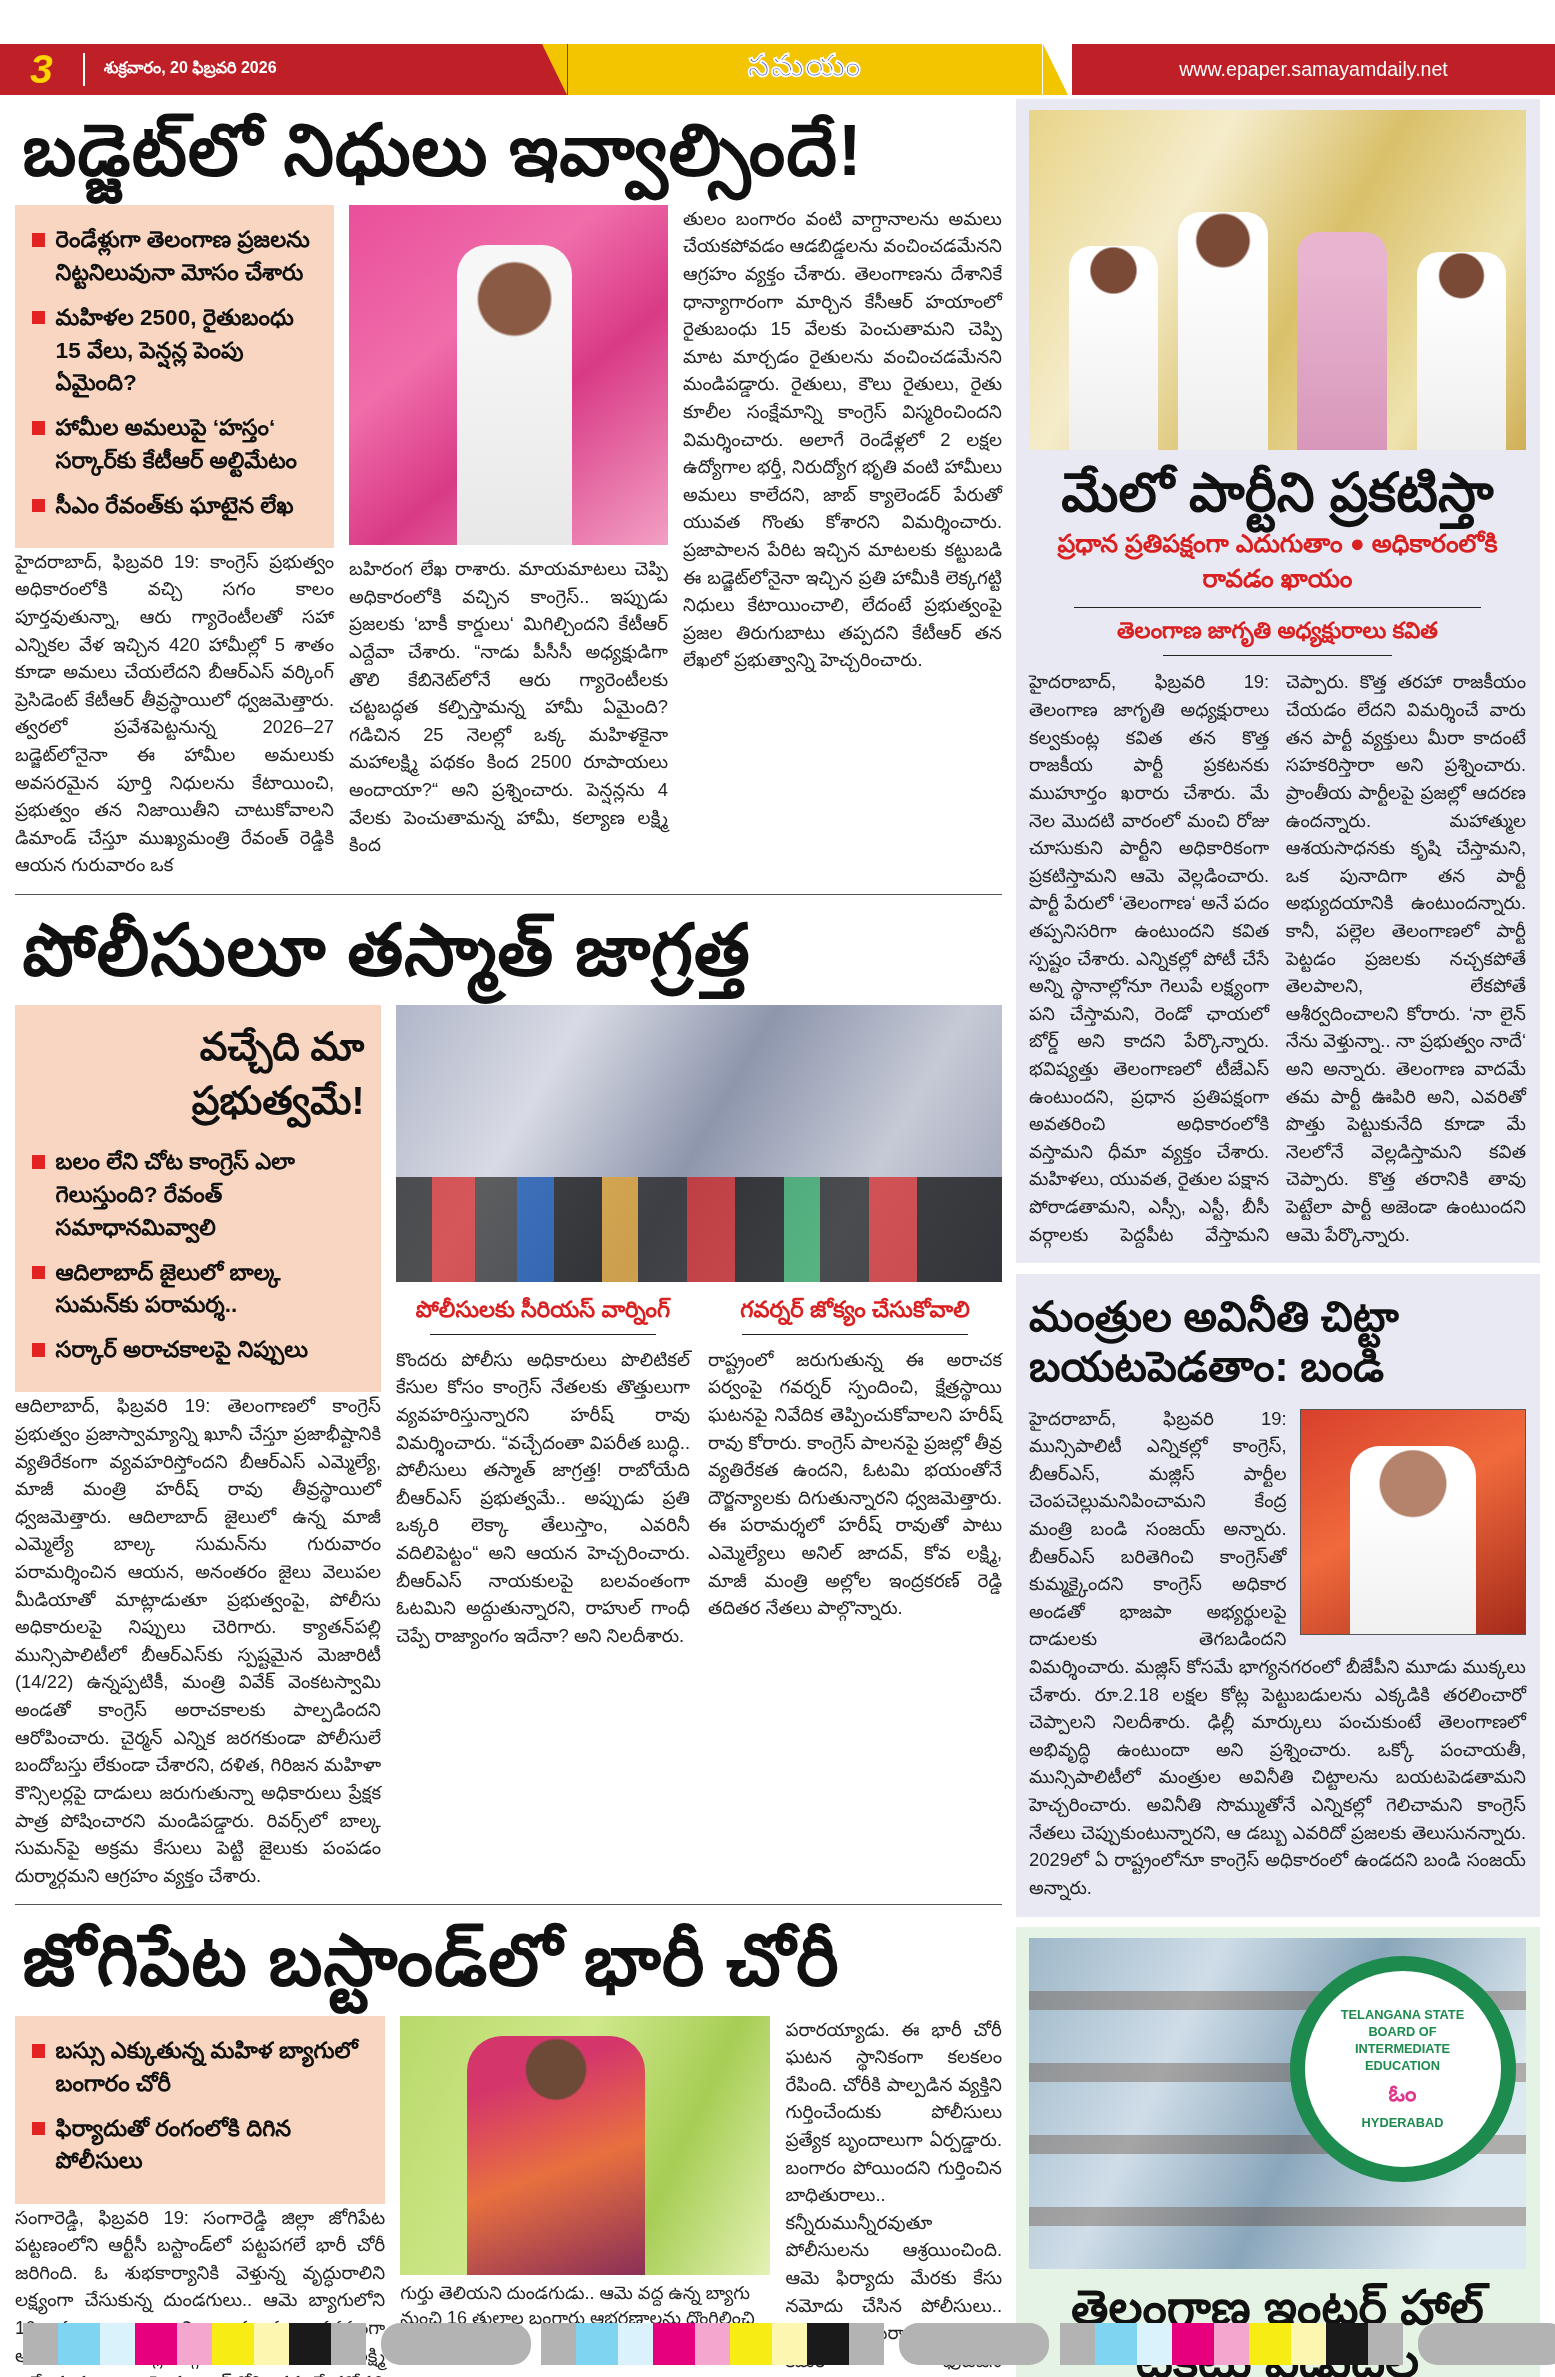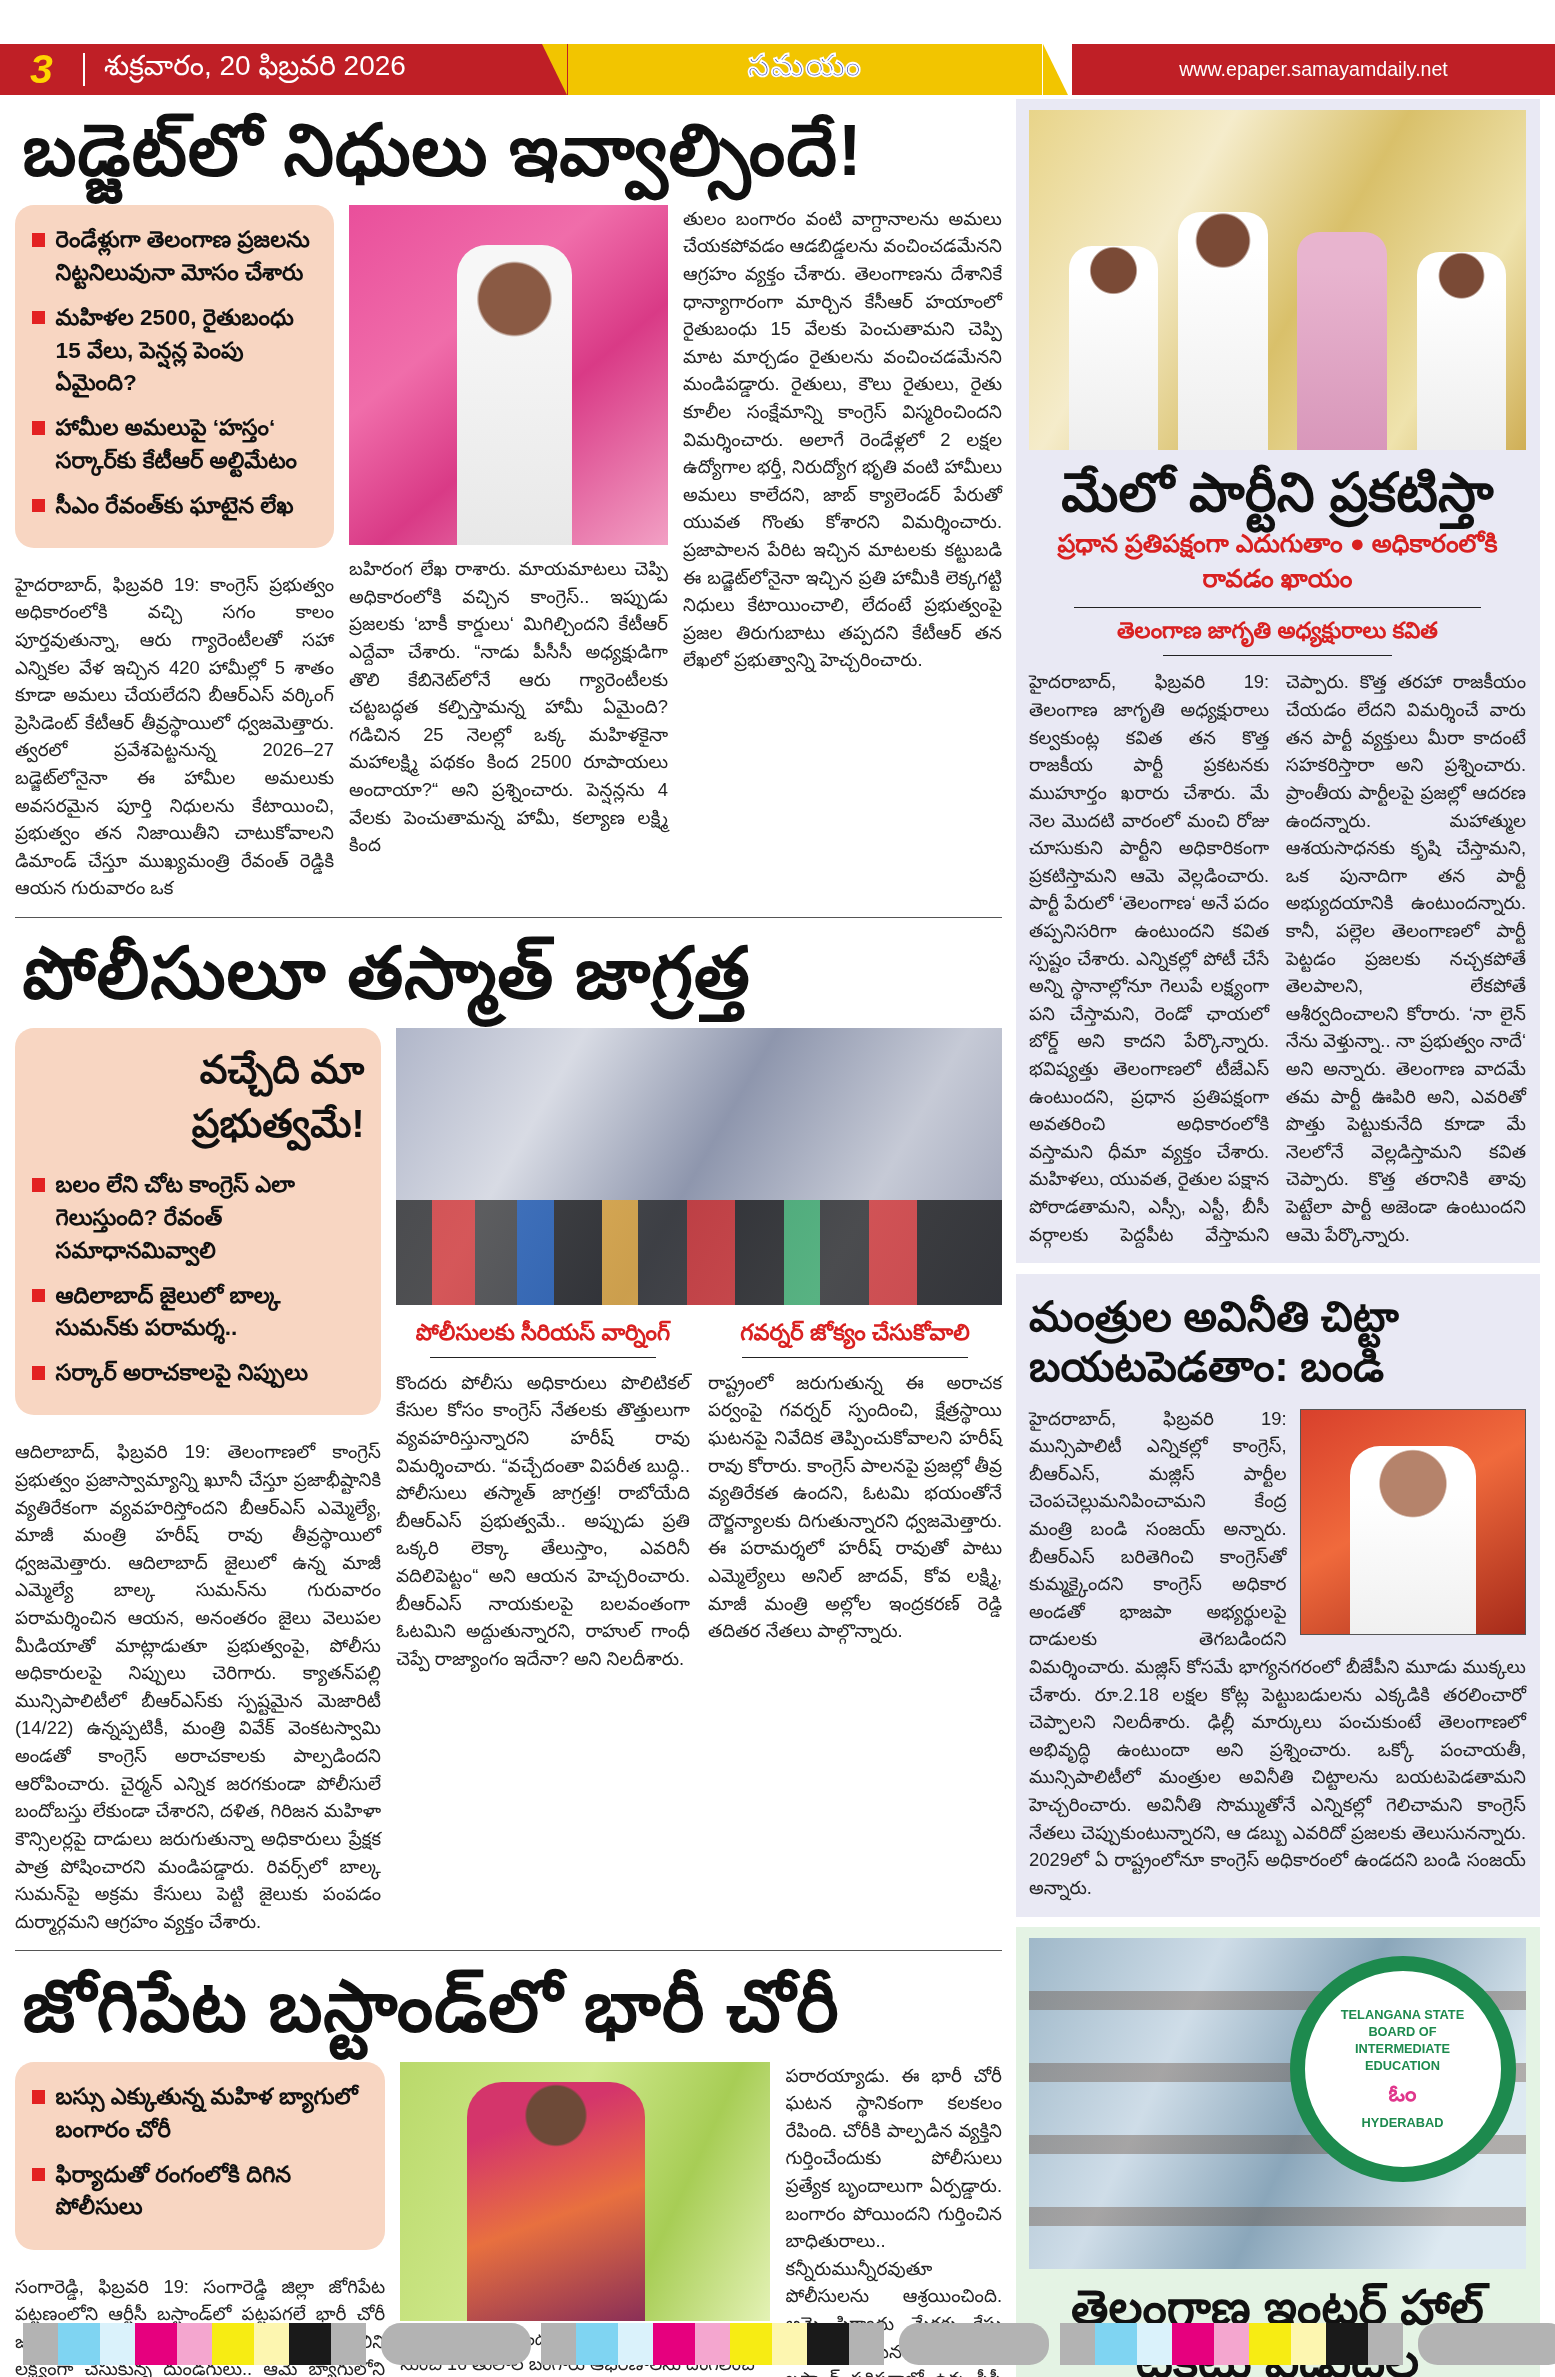--- a/index.html
+++ b/index.html
@@ -6,37 +6,37 @@
   html,body { width:1555px; }
   body {
     width:1555px; height:2377px; background:#ffffff; overflow:hidden;
     font-family:"Liberation Sans", sans-serif; color:#1c1c1c; position:relative;
   }
   
   .masthead { position:absolute; top:44px; left:0; width:1555px; height:51px; display:flex; }
   .mh-left { background:#bf1f26; color:#fff; width:568px; display:flex; align-items:center; position:relative; }
   .mh-pageno { color:#ffd400; font-size:41px; font-weight:bold; width:83px; text-align:center; font-style:italic; }
   .mh-sep { width:1.5px; height:33px; background:#ffffff; margin-right:19.6px; }
-  .mh-date { font-size:28px; font-weight:normal; }
+  .mh-date { font-size:16px; font-weight:bold; }
   .mh-center { background:#f2c500; width:474px; display:flex; align-items:center; justify-content:center; position:relative; }
   .mh-center:before { content:""; position:absolute; left:-25.6px; top:0; border-top:51px solid #f2c500; border-left:25.6px solid transparent; }
   .mh-center:after { content:""; position:absolute; right:-25.6px; top:0; border-bottom:51px solid #f2c500; border-right:25.6px solid transparent; }
   .mh-title { color:#2b3ab0; font-size:31px; font-weight:bold; -webkit-text-stroke:0.8px #ffffff; letter-spacing:1.5px; }
   .mh-right { background:#bf1f26; color:#fff; flex:1; display:flex; align-items:center; justify-content:center; margin-left:30px; }
   .mh-url { font-size:19.6px; }
   
   .page { position:absolute; top:99px; left:15px; width:1525px; display:flex; gap:13.5px; }
   .main-col { width:987px; }
   .rail { width:524px; display:flex; flex-direction:column; gap:10.5px; }
   
   .headline-xl { font-size:72px; font-weight:bold; color:#111; letter-spacing:0.8px; line-height:1.05; padding:13.5px 0 16.6px 7.5px; }
   .cols3 { display:flex; gap:15px; }
   .col { width:319px; }
   .body-txt { font-size:18.4px; line-height:1.5; text-align:justify; color:#222; }
-  .bullet-box { background:#f8d6c2; padding:19.6px 16.6px 13.5px 16.6px; margin-bottom:23px;border-radius:19px; }
+  .bullet-box { background:#f8d6c2; padding:19.6px 16.6px 13.5px 16.6px; margin-bottom:0; }
   .bullet-item { display:flex; gap:10.5px; font-size:22.6px; font-weight:bold; line-height:1.45; color:#111; margin-bottom:12px; }
   .bullet-sq { flex:0 0 13.5px; width:13.5px; height:13.5px; background:#e32222; margin-top:9px; }
   .bullet-title { font-size:39px; font-weight:bold; text-align:right; margin-bottom:13.5px; color:#111; }
   .photo { background:#ccc; position:relative; overflow:hidden; }
   .caption-red { color:#d92121; font-size:22.6px; font-weight:bold; text-align:center; margin:12px 0 4.5px 0; }
   .caption-rule { width:226px; border-bottom:1.5px solid #222; margin:6px auto 10.5px auto; }
   .article-rule { border-bottom:1.5px solid #555; margin:15px 0 4.5px 0; }
   .caption-plain { font-size:18px; line-height:1.4; color:#222; margin-top:6px; }
   
   .ph-ktr { height:340px; background:linear-gradient(140deg,#e94f9b 0%,#f06daa 35%,#d93a86 60%,#f2a0c4 100%); }

